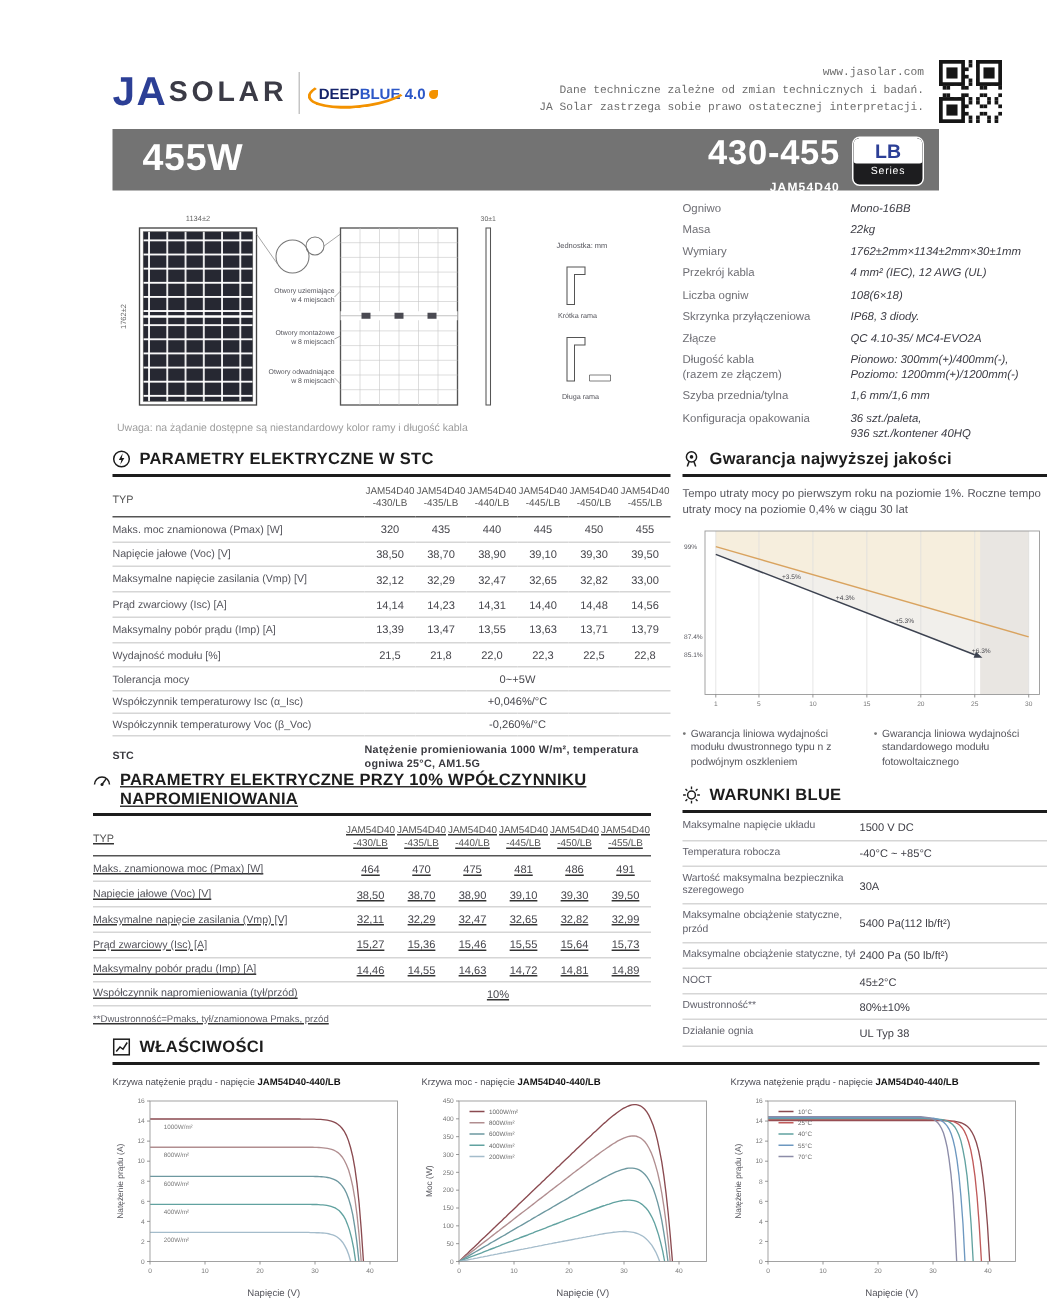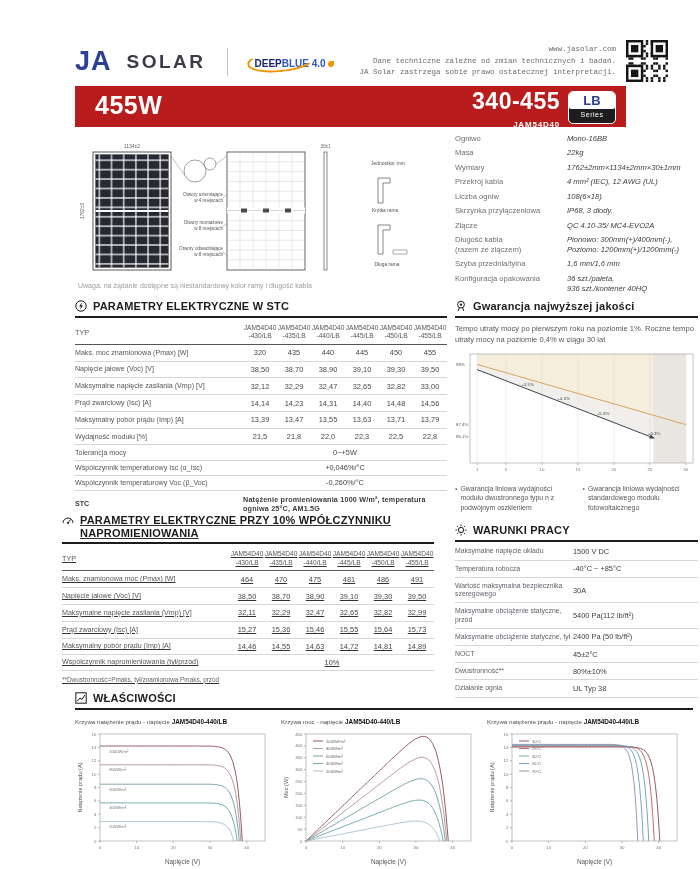--- a/index.html
+++ b/index.html
@@ -1,38 +1,38 @@
 <!DOCTYPE html>
 <html><head>
 <meta charset="utf-8">
 <style>
   html,body{margin:0;padding:0;background:#fff;}
   body{width:700px;height:869px;position:relative;overflow:hidden;
        font-family:"Liberation Sans","DejaVu Sans",sans-serif;color:#333;}
 
   
   #header{position:absolute;top:38px;left:75px;width:593px;height:48px;}
-  #logo{display:flex;align-items:center;gap:15px;position:absolute;top:8px;left:0;}
+  #logo{display:flex;align-items:center;gap:1px;position:absolute;top:8px;left:0;}
   .ja{font-size:27px;font-weight:bold;color:#2c3f96;letter-spacing:1px;}
   .solar{font-size:19px;font-weight:600;color:#3b3b46;letter-spacing:2.5px;}
   .logo-div{width:1px;height:28px;background:#c5c5c5;margin:0 6px;}
   .deepblue{position:relative;padding:4px 10px 4px 6px;}
   .deepblue .arc{position:absolute;left:-2px;top:1px;width:64px;height:18px;
      border:2px solid #f39200;border-radius:50%;border-top-color:transparent;
      border-right-color:transparent;transform:rotate(-6deg);}
   .db1{font-size:10px;font-weight:bold;color:#15246b;}
   .db2{font-size:10px;font-weight:bold;color:#2c57c7;}
   .db-dot{display:inline-block;width:6px;height:6px;border-radius:50% 0 50% 50%;background:#f39200;margin-left:2px;}
   #head-note{position:absolute;right:52px;top:6px;text-align:right;font-size:7.5px;
      line-height:1.55;color:#6d6d6d;font-family:Liberation Mono, monospace;}
   #head-note a{color:#6d6d6d;text-decoration:none;}
   #qr{position:absolute;right:0;top:2px;width:42px;height:42px;}
 
   
-  #banner{position:absolute;top:86px;left:75px;width:551px;height:41px;background:#b91c1c;}
+  #banner{position:absolute;top:86px;left:75px;width:551px;height:41px;background:#737373;}
   #banner .power{position:absolute;left:20px;top:5px;font-size:25px;font-weight:bold;color:#fff;letter-spacing:.5px;}
   #banner .range-wrap{position:absolute;right:66px;top:3px;text-align:right;color:#fff;}
   #banner .range{font-size:23px;font-weight:bold;letter-spacing:.5px;line-height:1.05;}
   #banner .model{font-size:8px;font-weight:bold;letter-spacing:.8px;}
   .lb-badge{position:absolute;right:10px;top:5px;width:46px;height:31px;border:1px solid #fff;
      border-radius:5px;overflow:hidden;background:#1d1d1f;}
   .lb-badge .lb{display:block;background:#fff;color:#2c3f96;font-weight:bold;font-size:13px;
      text-align:center;line-height:17px;height:17px;border-radius:4px 4px 2px 2px;}
   .lb-badge .series{display:block;color:#fff;font-size:7px;text-align:center;line-height:12px;letter-spacing:.5px;}
 
@@ -219,21 +219,21 @@
         <rect x="0" y="24.705882352941178" width="17.294117647058826" height="17.294117647058826" fill="#161616"></rect>
         <rect x="2.4705882352941178" y="27.176470588235297" width="12.352941176470589" height="12.352941176470589" fill="#fff"></rect>
         <rect x="4.9411764705882355" y="29.647058823529413" width="7.411764705882353" height="7.411764705882353" fill="#161616"></rect>
       </svg>
   </div>
 </div>
 
 <div id="banner">
   <span class="power">455W</span>
   <span class="range-wrap">
-    <span class="range">340-455</span><br>
+    <span class="range">430-455</span><br>
     <span class="model">JAM54D40</span>
   </span>
   <span class="lb-badge">
     <span class="lb">LB</span>
     <span class="series">Series</span>
   </span>
 </div>
 
 <div id="drawing">
   <svg viewBox="0 0 372 150" width="372" height="150">
@@ -586,21 +586,21 @@
         <line x1="6" y1="0.4" x2="6" y2="2.2"></line>
           <line x1="6" y1="9.8" x2="6" y2="11.6"></line>
         <line x1="0.4" y1="6" x2="2.2" y2="6"></line>
           <line x1="9.8" y1="6" x2="11.6" y2="6"></line>
         <line x1="2" y1="2" x2="3.2" y2="3.2"></line>
           <line x1="8.8" y1="8.8" x2="10" y2="10"></line>
         <line x1="10" y1="2" x2="8.8" y2="3.2"></line>
           <line x1="3.2" y1="8.8" x2="2" y2="10"></line>
       </g>
     </svg>
-    <div class="sec-title">WARUNKI PRACY</div>
+    <div class="sec-title">WARUNKI BLUE</div>
   </div>
   <div id="conditions-list">
       <div class="cond-row">
         <div class="cond-label">Maksymalne napięcie układu</div>
         <div class="cond-value">1500 V DC</div>
       </div>
       <div class="cond-row">
         <div class="cond-label">Temperatura robocza</div>
         <div class="cond-value">-40°C ~ +85°C</div>
       </div>

